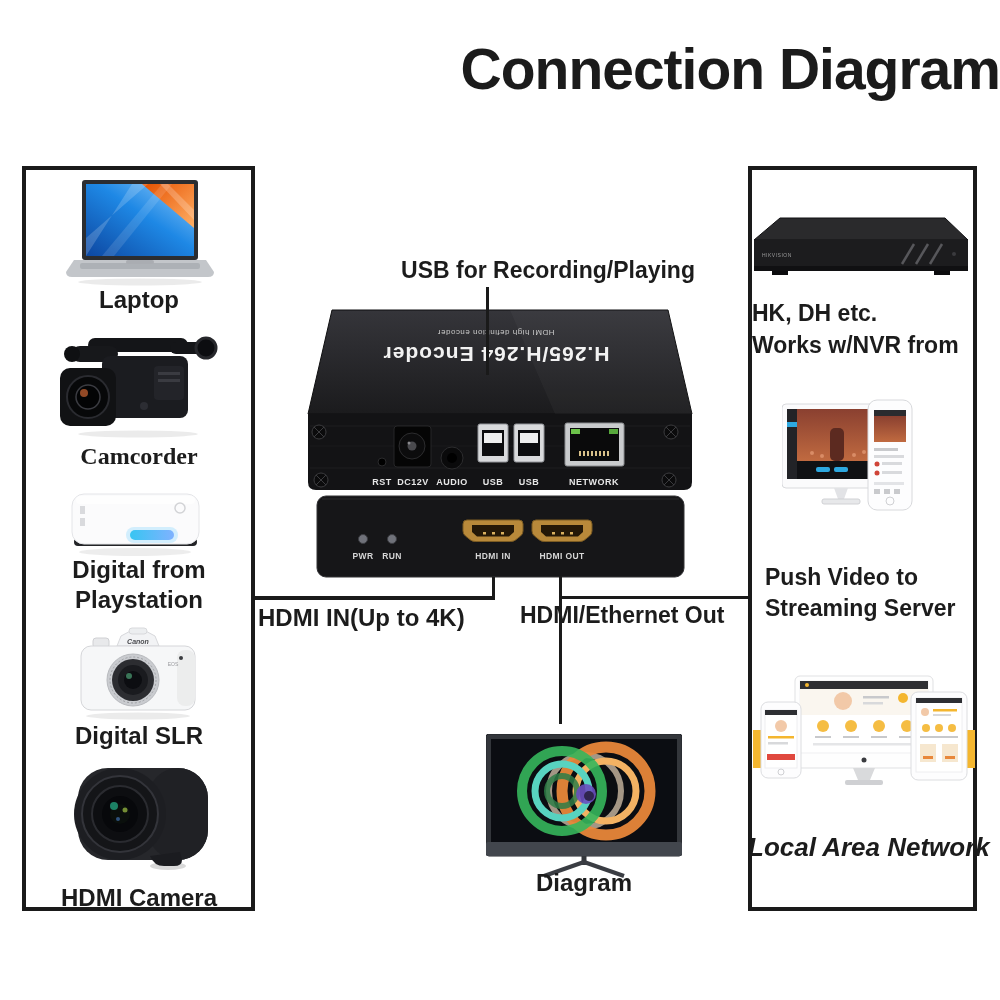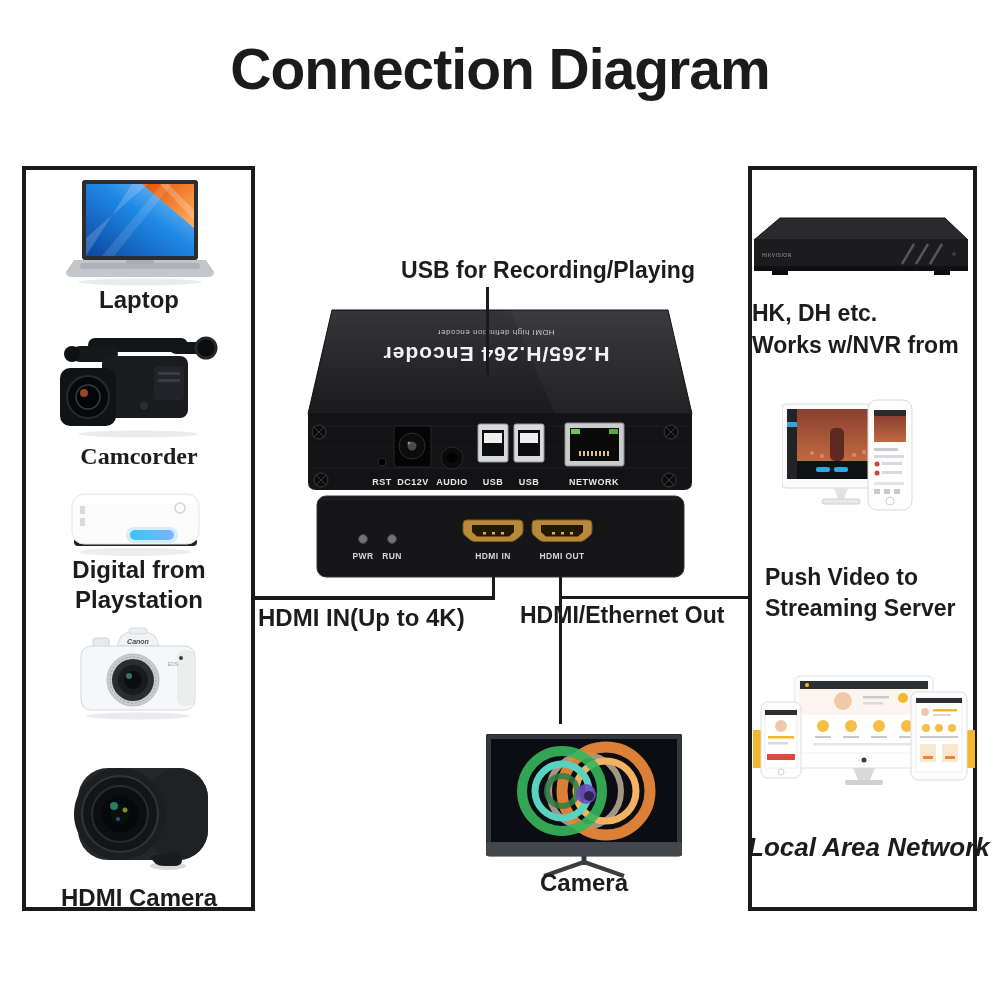--- a/index.html
+++ b/index.html
@@ -1,19 +1,19 @@
 <!DOCTYPE html>
 <html><head>
 <meta charset="utf-8">
 <style>
   html,body{margin:0;padding:0;background:#ffffff;}
   .stage{position:relative;width:1000px;height:1000px;background:#ffffff;overflow:hidden;
          font-family:"Liberation Sans","DejaVu Sans",sans-serif;}
   .abs{position:absolute;}
-  .title{position:absolute;top:36px;left:0;width:1000px;text-align:center;
+  .title{position:absolute;top:36px;left:0;width:1000px;text-align:right;
          font-size:57px;font-weight:800;letter-spacing:-1px;color:#1b1b1b;}
   .panel{position:absolute;border:4px solid #1a1a1a;box-sizing:border-box;background:#fff;z-index:1;}
   .cline{position:absolute;background:#1a1a1a;z-index:5;}
   .lbl{position:absolute;font-weight:bold;color:#1c1c1c;z-index:6;line-height:1.25;}
   .lbl .row{display:block;}
   .c{text-align:center;}
   .f24{font-size:24px;}
   .f23{font-size:23px;}
   svg{display:block;}
   svg text{font-family:"Liberation Sans","DejaVu Sans",sans-serif;}
@@ -114,20 +114,21 @@
     <text x="65" y="22" text-anchor="middle" font-size="7" font-weight="bold" font-style="italic" fill="#4a4b4f">Canon</text>
     <text x="100" y="44" text-anchor="middle" font-size="5" fill="#9a9b9f">EOS</text>
     <circle cx="108" cy="36" r="2" fill="#3a3b3f"></circle>
     <circle cx="60" cy="58" r="26" fill="#caccd0" stroke="#b8babe"></circle>
     <circle cx="60" cy="58" r="23" fill="none" stroke="#9ea0a4" stroke-dasharray="2,2"></circle>
     <circle cx="60" cy="58" r="21" fill="#2c2d31"></circle>
     <circle cx="60" cy="58" r="15" fill="#1a1b1f"></circle>
     <circle cx="60" cy="58" r="9" fill="#0c0d11"></circle>
     <circle cx="56" cy="54" r="3" fill="#3f7f5f" opacity="0.9"></circle>
   </svg>
+  <div class="lbl f24 c" style="left:24px;top:721px;width:230px;">Digital SLR</div>
 
   <svg class="abs" style="left:58px;top:760px;z-index:2;" width="155" height="112" viewBox="0 0 155 112">
     <ellipse cx="110" cy="106" rx="18" ry="4" fill="#000" opacity="0.15"></ellipse>
     <rect x="20" y="8" width="130" height="92" rx="30" fill="#26272b"></rect>
     <rect x="90" y="8" width="60" height="92" rx="30" fill="#202125"></rect>
     <path d="M92,96 q4,10 14,10 h10 q8,0 8,-6 l-2,-8 Z" fill="#1b1c20"></path>
     <circle cx="62" cy="54" r="46" fill="#1d1e22"></circle>
     <circle cx="62" cy="54" r="38" fill="#141518" stroke="#33343a" stroke-width="2"></circle>
     <circle cx="62" cy="54" r="28" fill="#0d0e11" stroke="#2a2b30" stroke-width="2"></circle>
     <circle cx="62" cy="54" r="18" fill="#07080b"></circle>
@@ -269,21 +270,21 @@
       <circle cx="76" cy="57" r="27" fill="none" stroke="#58d3c0" stroke-width="7"></circle>
       <circle cx="76" cy="57" r="15" fill="none" stroke="#2e7d46" stroke-width="6" opacity="0.85"></circle>
       <circle cx="100" cy="60" r="10" fill="#6a4fc0" opacity="0.9"></circle>
       <circle cx="103" cy="62" r="5" fill="#30254f"></circle>
     </g>
     <rect x="0" y="108" width="196" height="14" rx="2" fill="#42464d"></rect>
     <line x1="98" y1="122" x2="98" y2="131" stroke="#34373c" stroke-width="5"></line>
     <line x1="98" y1="128" x2="58" y2="142" stroke="#3a3d43" stroke-width="4"></line>
     <line x1="98" y1="128" x2="138" y2="142" stroke="#3a3d43" stroke-width="4"></line>
   </svg>
-  <div class="lbl f24 c" style="left:486px;top:868px;width:196px;">Camera</div>
+  <div class="lbl f24 c" style="left:486px;top:868px;width:196px;">Diagram</div>
 
   <svg class="abs" style="left:752px;top:214px;z-index:2;" width="218" height="66" viewBox="0 0 218 66">
     <polygon points="28,4 193,4 216,26 2,26" fill="#2a2a2c" stroke="#111113"></polygon>
     <rect x="2" y="26" width="214" height="30" fill="#1c1c1e"></rect>
     <rect x="2" y="52" width="214" height="5" fill="#101012"></rect>
     <rect x="20" y="57" width="16" height="4" fill="#0c0c0e"></rect>
     <rect x="182" y="57" width="16" height="4" fill="#0c0c0e"></rect>
     <text x="10" y="43" font-size="5" fill="#9a9a9a" letter-spacing="0.5">HIKVISION</text>
     <g stroke="#57575b" stroke-width="2.5">
       <line x1="150" y1="50" x2="162" y2="30"></line>

